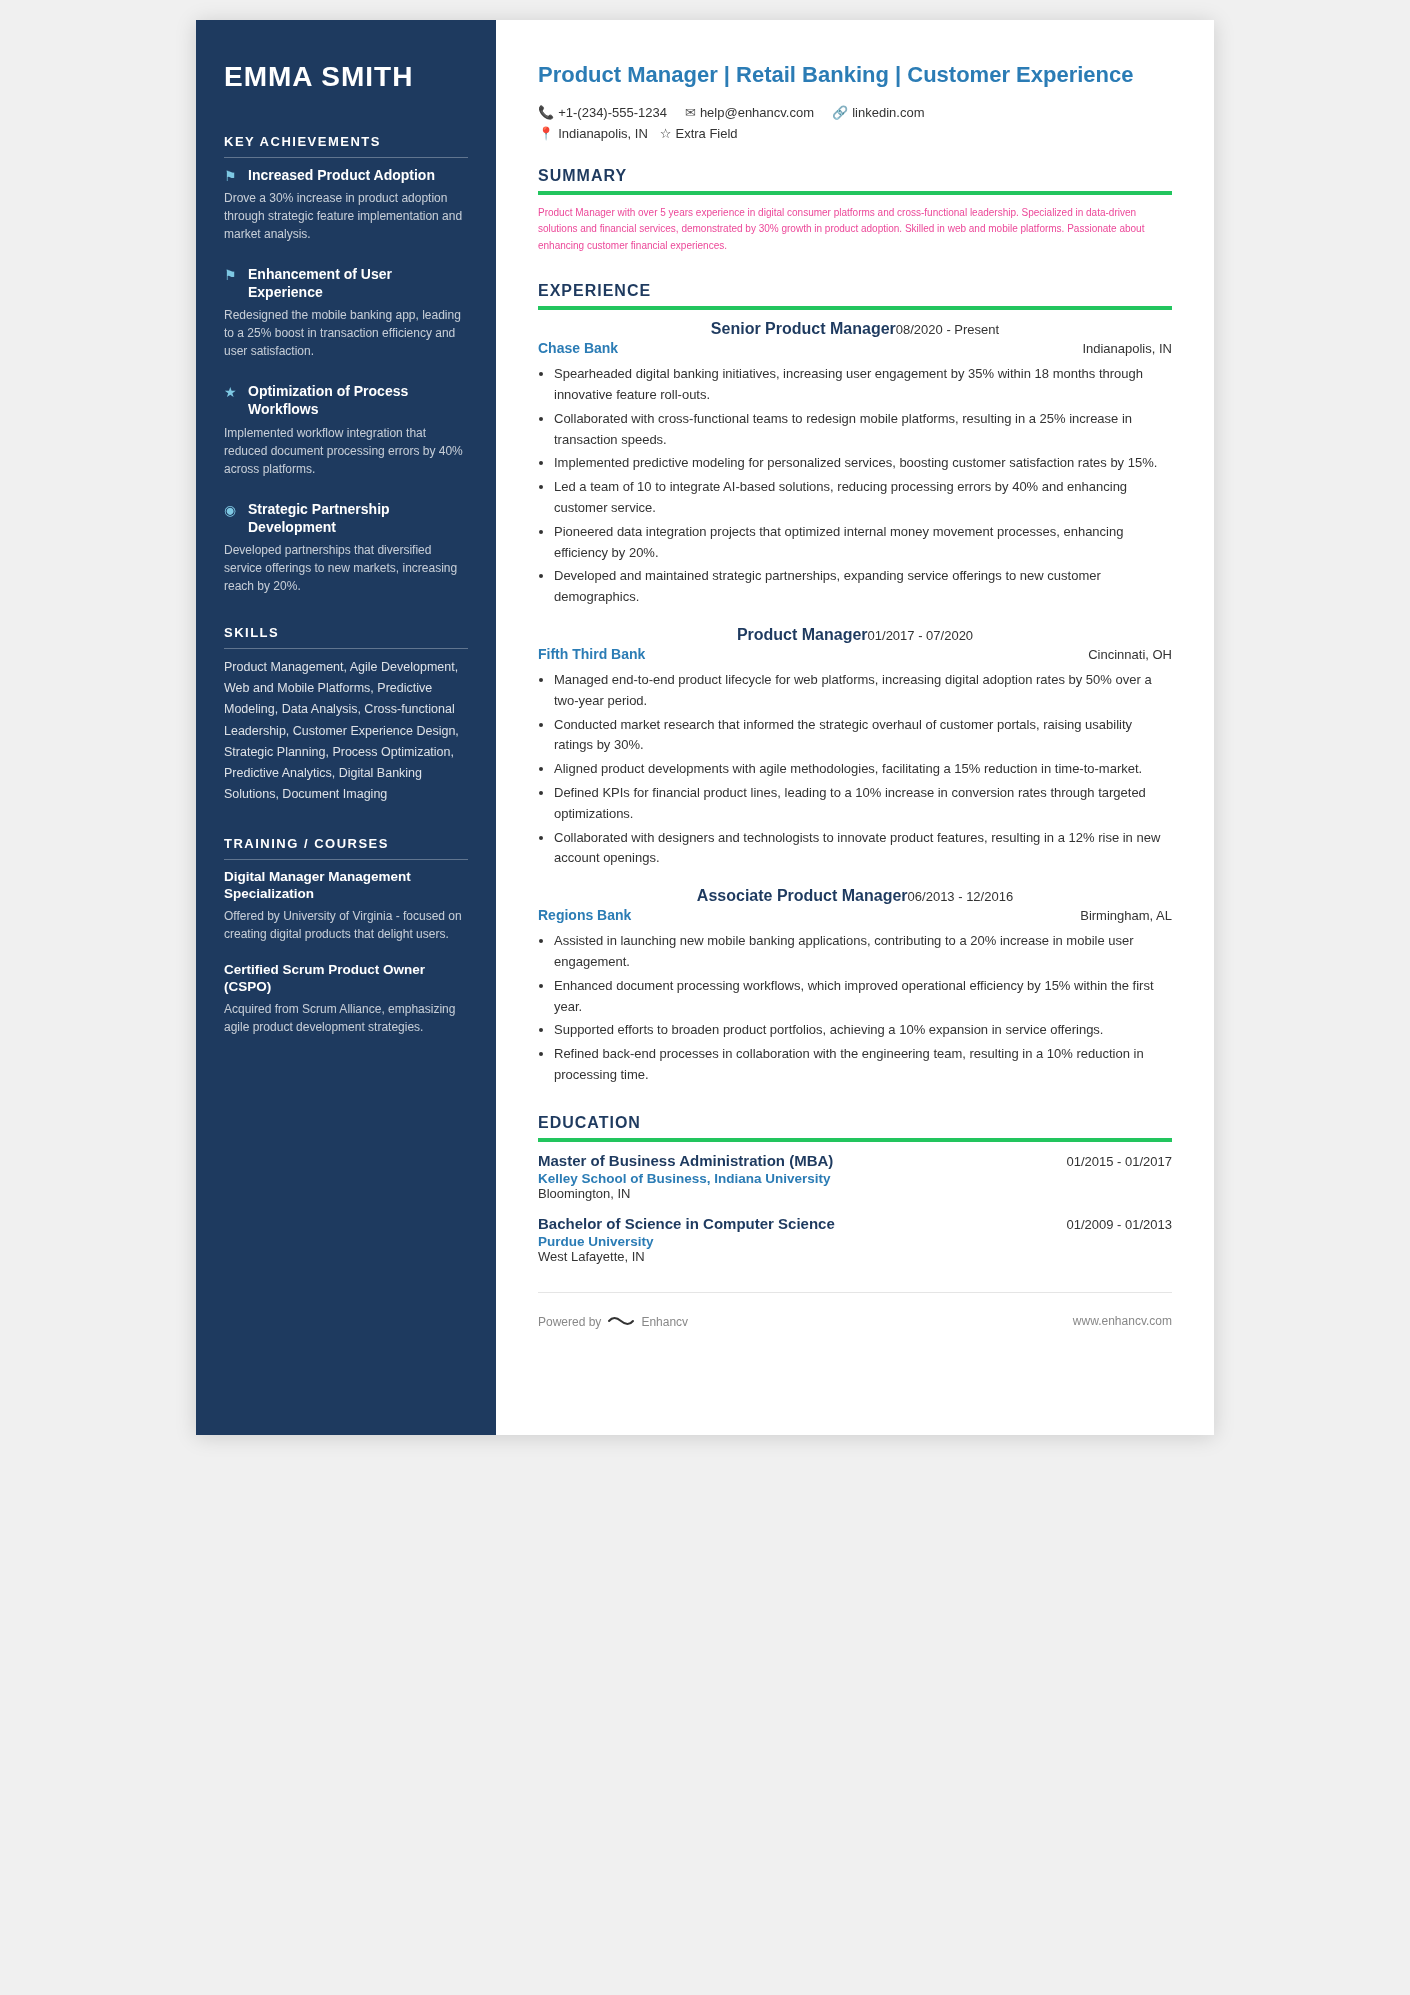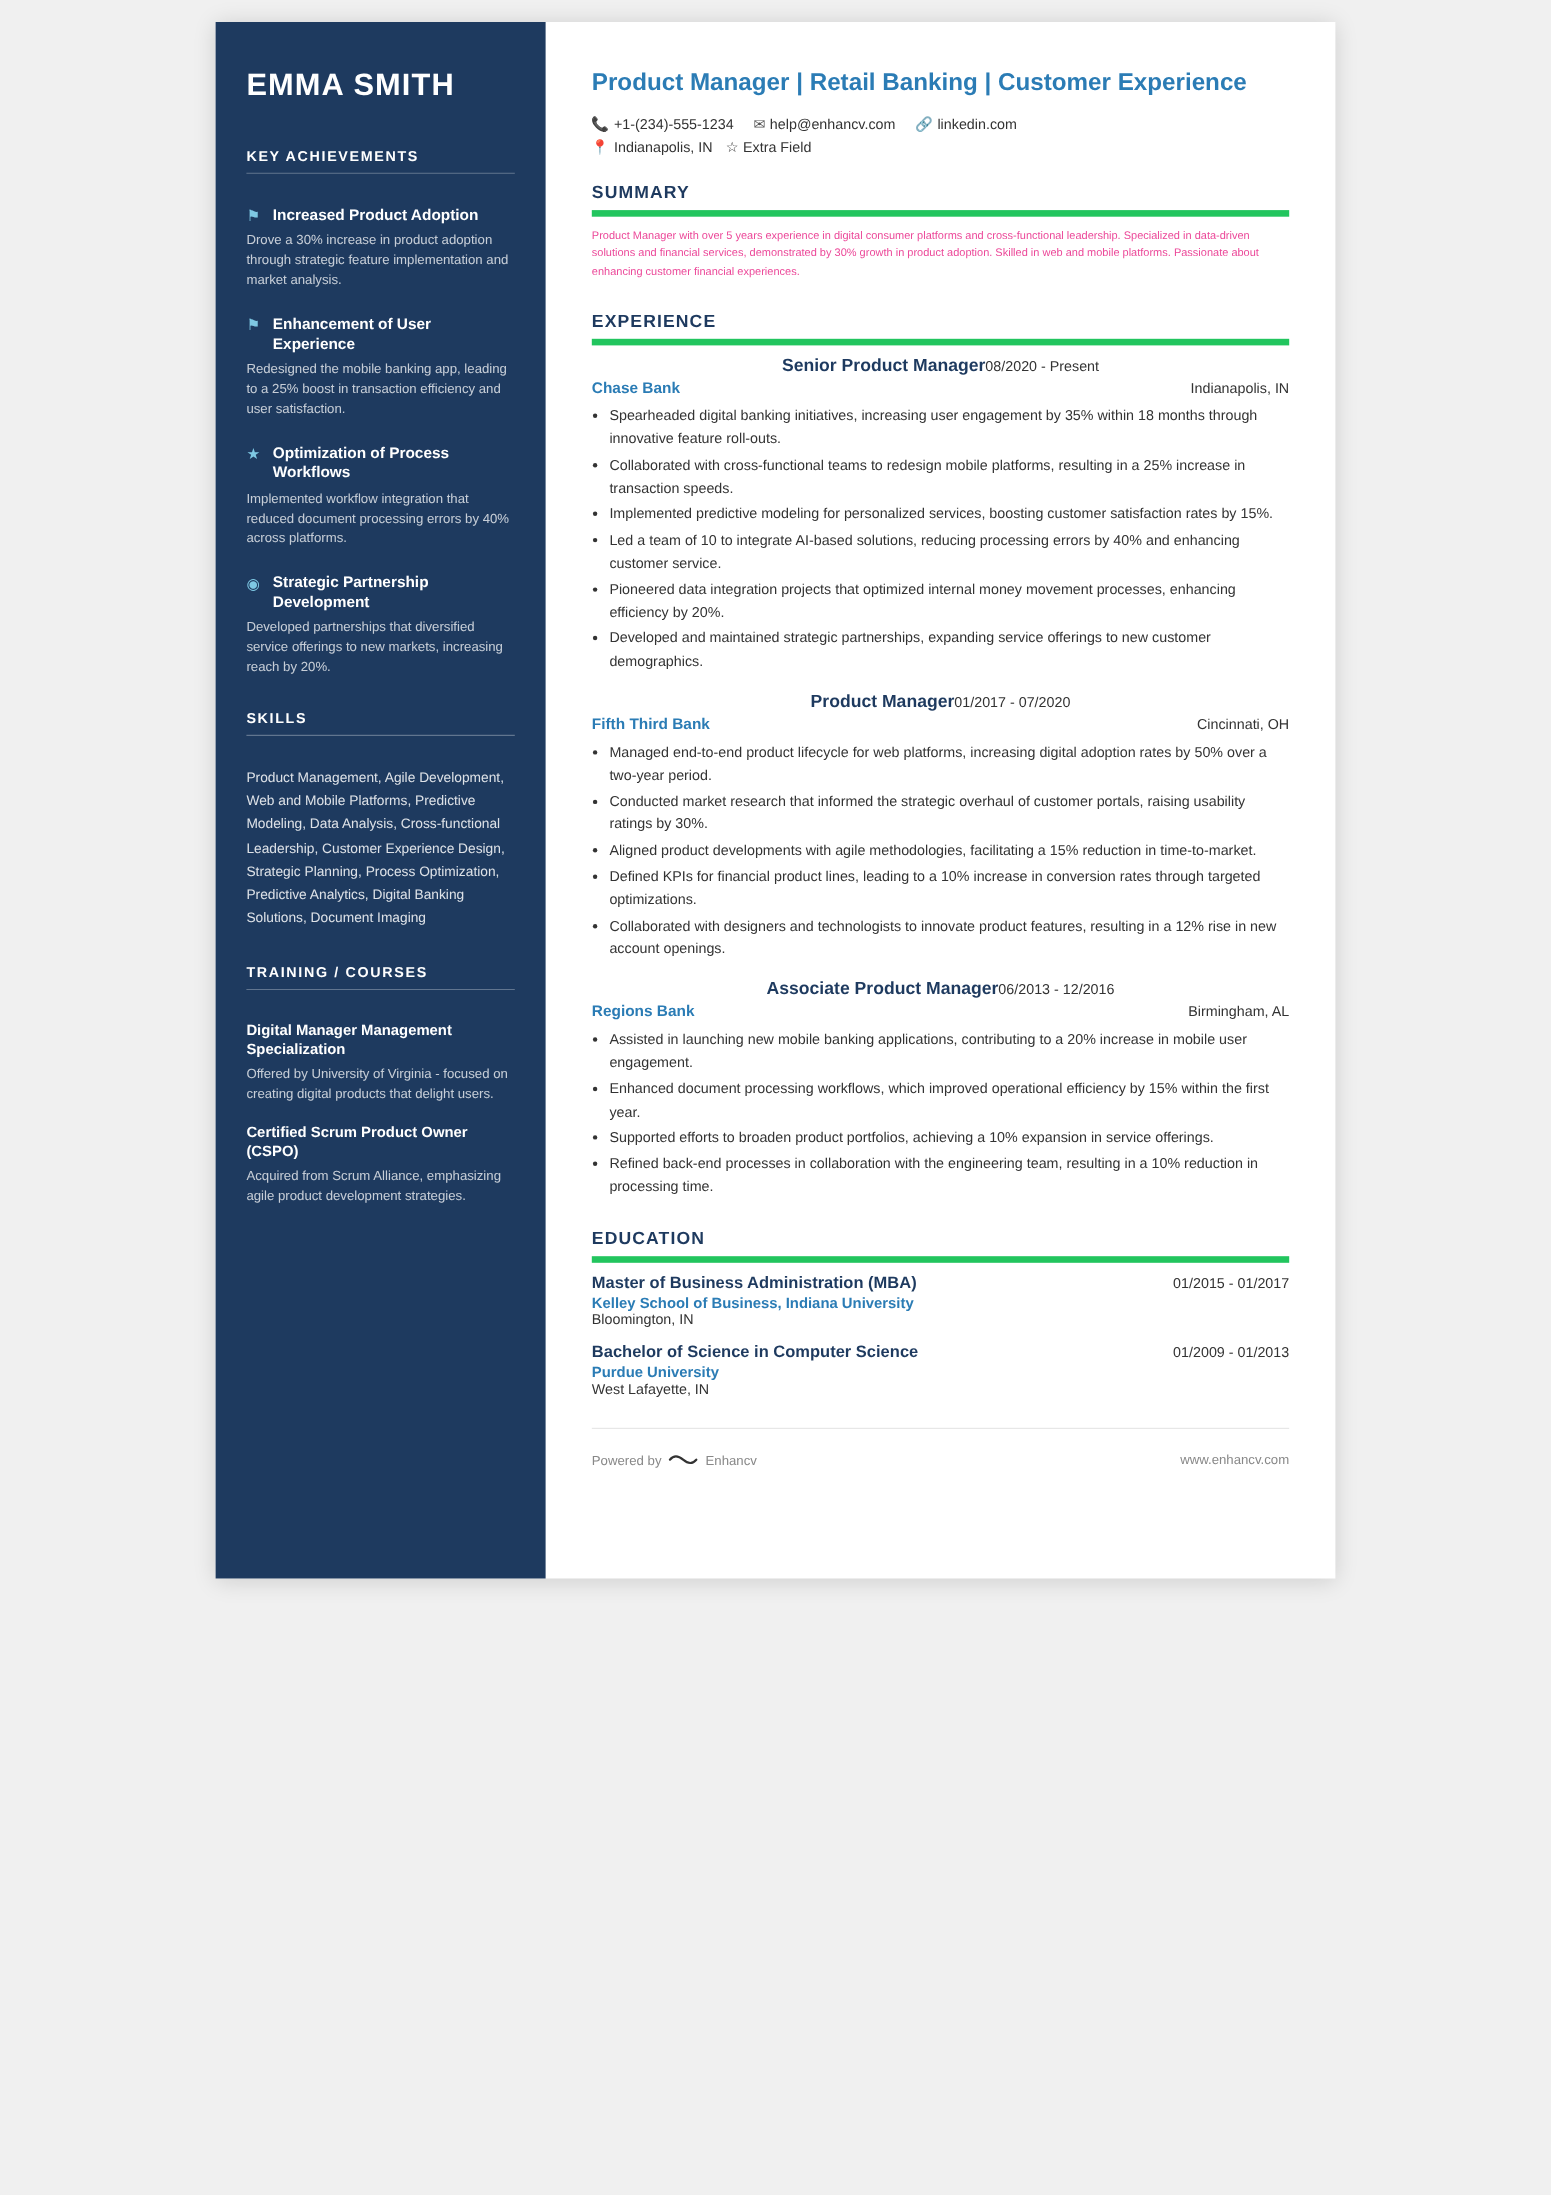--- a/index.html
+++ b/index.html
@@ -4,21 +4,21 @@
   <style>
     * { margin: 0; padding: 0; box-sizing: border-box; }
     body { font-family: 'Arial', sans-serif; background: #f0f0f0; display: flex; justify-content: center; align-items: flex-start; min-height: 100vh; padding: 20px; }
     .resume { width: 1018px; min-height: 1415px; display: flex; background: white; box-shadow: 0 2px 20px rgba(0,0,0,0.15); }
     
     
     .sidebar { width: 300px; min-width: 300px; background: #1e3a5f; color: white; padding: 40px 28px; }
     .sidebar-name { font-size: 28px; font-weight: 900; letter-spacing: 1px; color: white; margin-bottom: 40px; line-height: 1.2; }
     
     .sidebar-section { margin-bottom: 30px; }
-    .sidebar-section-title { font-size: 13px; font-weight: 700; letter-spacing: 1.5px; color: white; text-transform: uppercase; margin-bottom: 28px; padding-bottom: 8px; border-bottom: 1px solid rgba(255,255,255,0.3); }
+    .sidebar-section-title { font-size: 13px; font-weight: 700; letter-spacing: 1.5px; color: white; text-transform: uppercase; margin-bottom: 8px; padding-bottom: 8px; border-bottom: 1px solid rgba(255,255,255,0.3); }
     
     .achievement-item { margin-bottom: 22px; }
     .achievement-header { display: flex; align-items: flex-start; gap: 8px; margin-bottom: 5px; }
     .achievement-icon { margin-top: 2px; font-size: 14px; min-width: 16px; color: #7ec8e3; }
     .achievement-title { font-size: 14px; font-weight: 700; color: white; line-height: 1.3; }
     .achievement-desc { font-size: 12px; color: rgba(255,255,255,0.75); line-height: 1.5; padding-left: 0; }
     
     .skills-text { font-size: 12.5px; color: rgba(255,255,255,0.85); line-height: 1.7; }
     
     .training-item { margin-bottom: 18px; }
@@ -29,21 +29,21 @@
     .main { flex: 1; padding: 40px 42px; }
     
     .main-headline { font-size: 22px; font-weight: 700; color: #2b7cb5; line-height: 1.4; margin-bottom: 14px; }
     
     .contact-row { display: flex; flex-wrap: wrap; gap: 6px 18px; margin-bottom: 6px; font-size: 13px; color: #333; }
     .contact-item { display: flex; align-items: center; gap: 4px; color: #333; font-size: 13px; }
     .contact-icon { font-size: 13px; color: #555; }
     
     .location-row { font-size: 13px; color: #333; display: flex; align-items: center; gap: 4px; margin-bottom: 26px; }
     
-    .section-title { font-size: 16px; font-weight: 700; text-transform: uppercase; color: #1e3a5f; letter-spacing: 1px; margin-bottom: 10px; border-bottom: 6px solid #22c55e; padding-bottom: 6px; }
+    .section-title { font-size: 16px; font-weight: 700; text-transform: uppercase; color: #1e3a5f; letter-spacing: 1px; margin-bottom: 10px; border-bottom: 4px solid #22c55e; padding-bottom: 6px; }
     
     .summary-text { font-size: 10px; color: #ec4899; line-height: 1.65; margin-bottom: 28px; }
     
     .section { margin-bottom: 28px; }
     
     .job-header { display: flex; justify-content: center; align-items: baseline; margin-bottom: 2px; }
     .job-title { font-size: 16px; font-weight: 700; color: #1e3a5f; }
     .job-dates { font-size: 13px; color: #333; }
     
     .job-sub { display: flex; justify-content: space-between; align-items: baseline; margin-bottom: 8px; }

